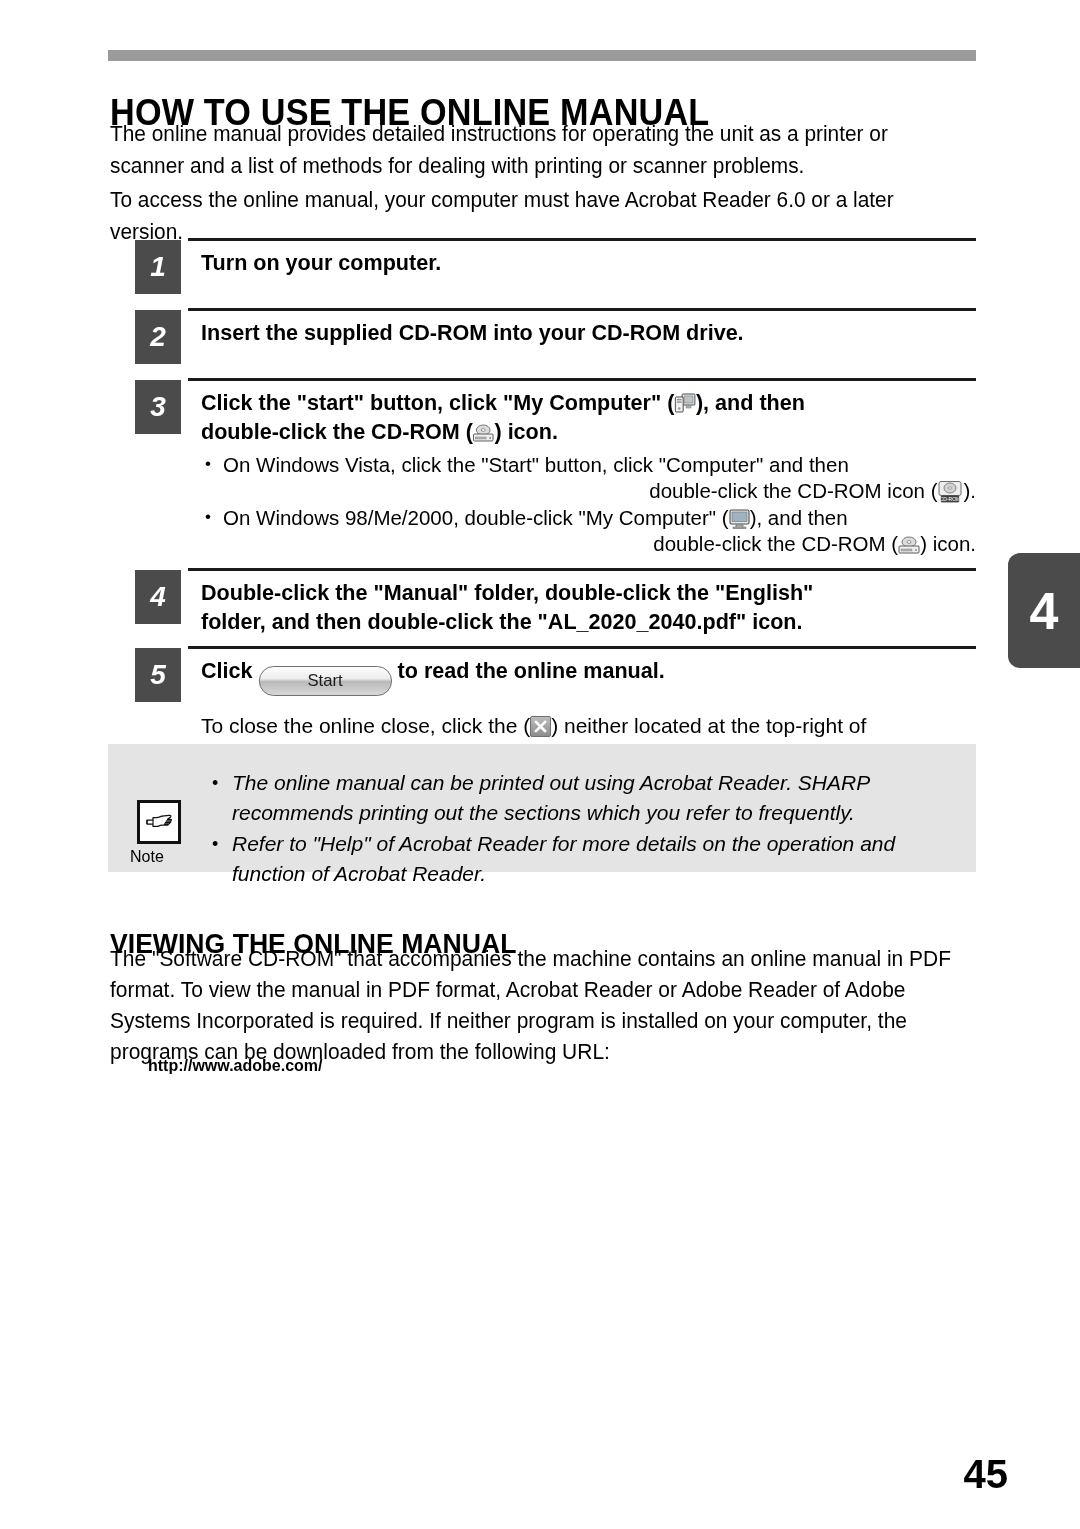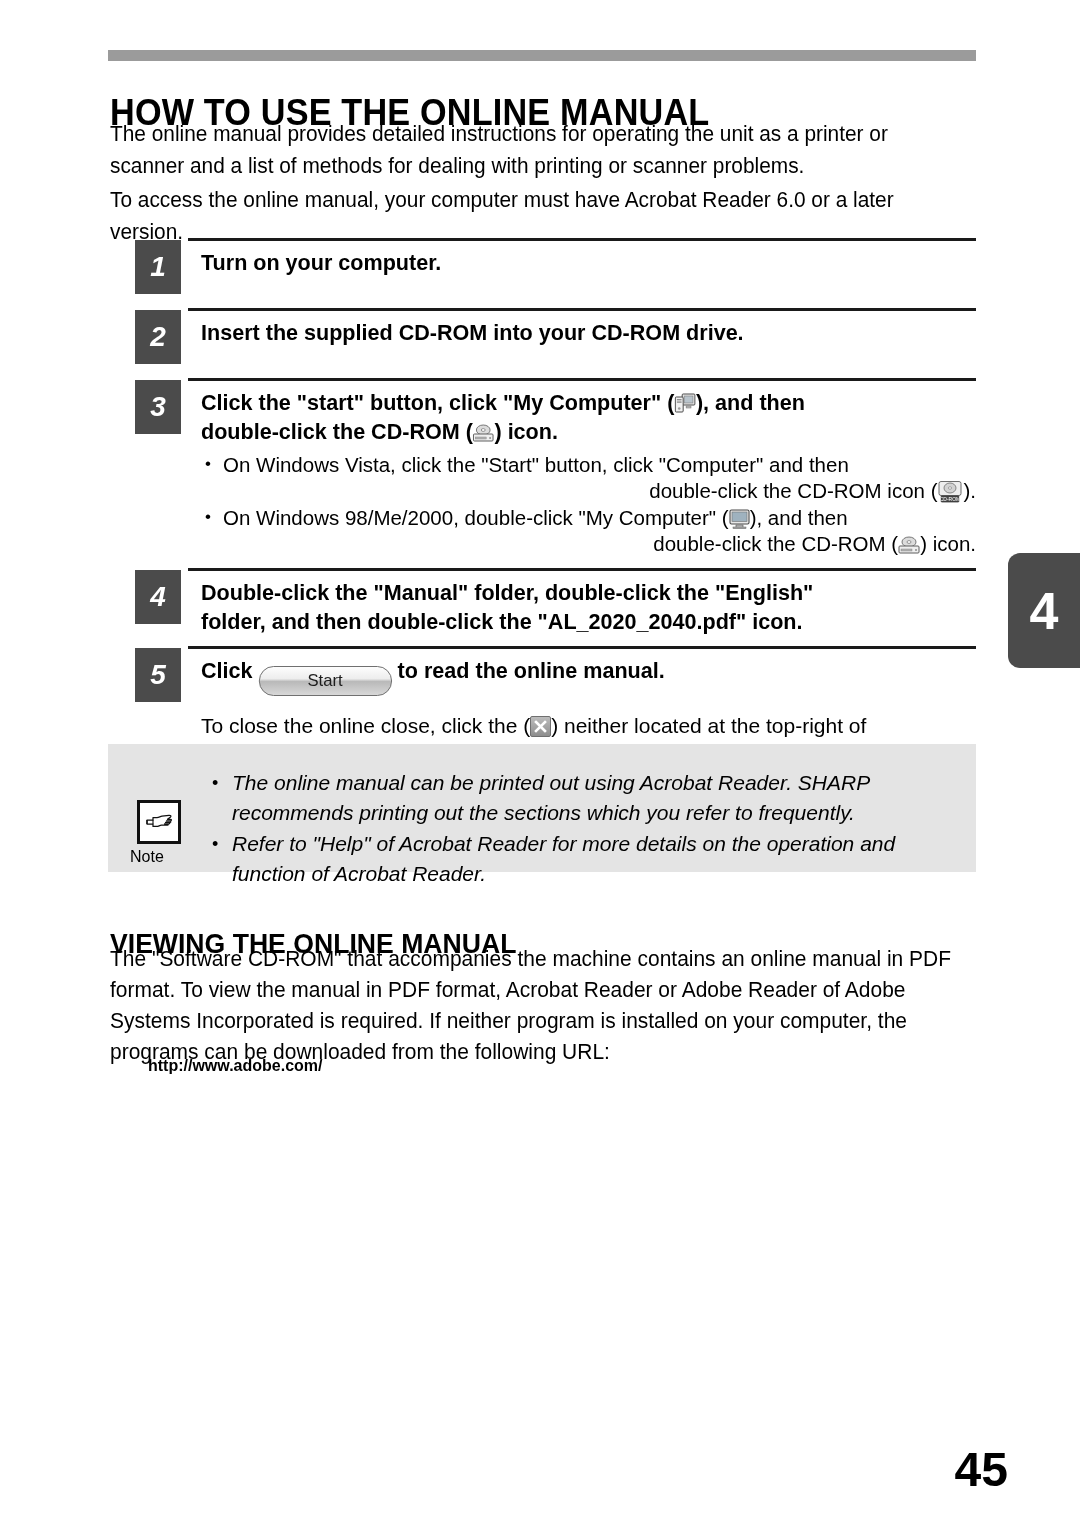--- a/index.html
+++ b/index.html
@@ -272,21 +272,21 @@
     align-items: center;
     justify-content: center;
     line-height: 1;
   }
 
   
   .page-num {
     position: absolute;
     right: 72px;
     bottom: 32px;
-    font-size: 48px;
+    font-size: 40px;
     font-weight: bold;
   }
 </style>
 </head>
 <body>
 
 <div class="page">
 
   <div class="top-bar"></div>
 

